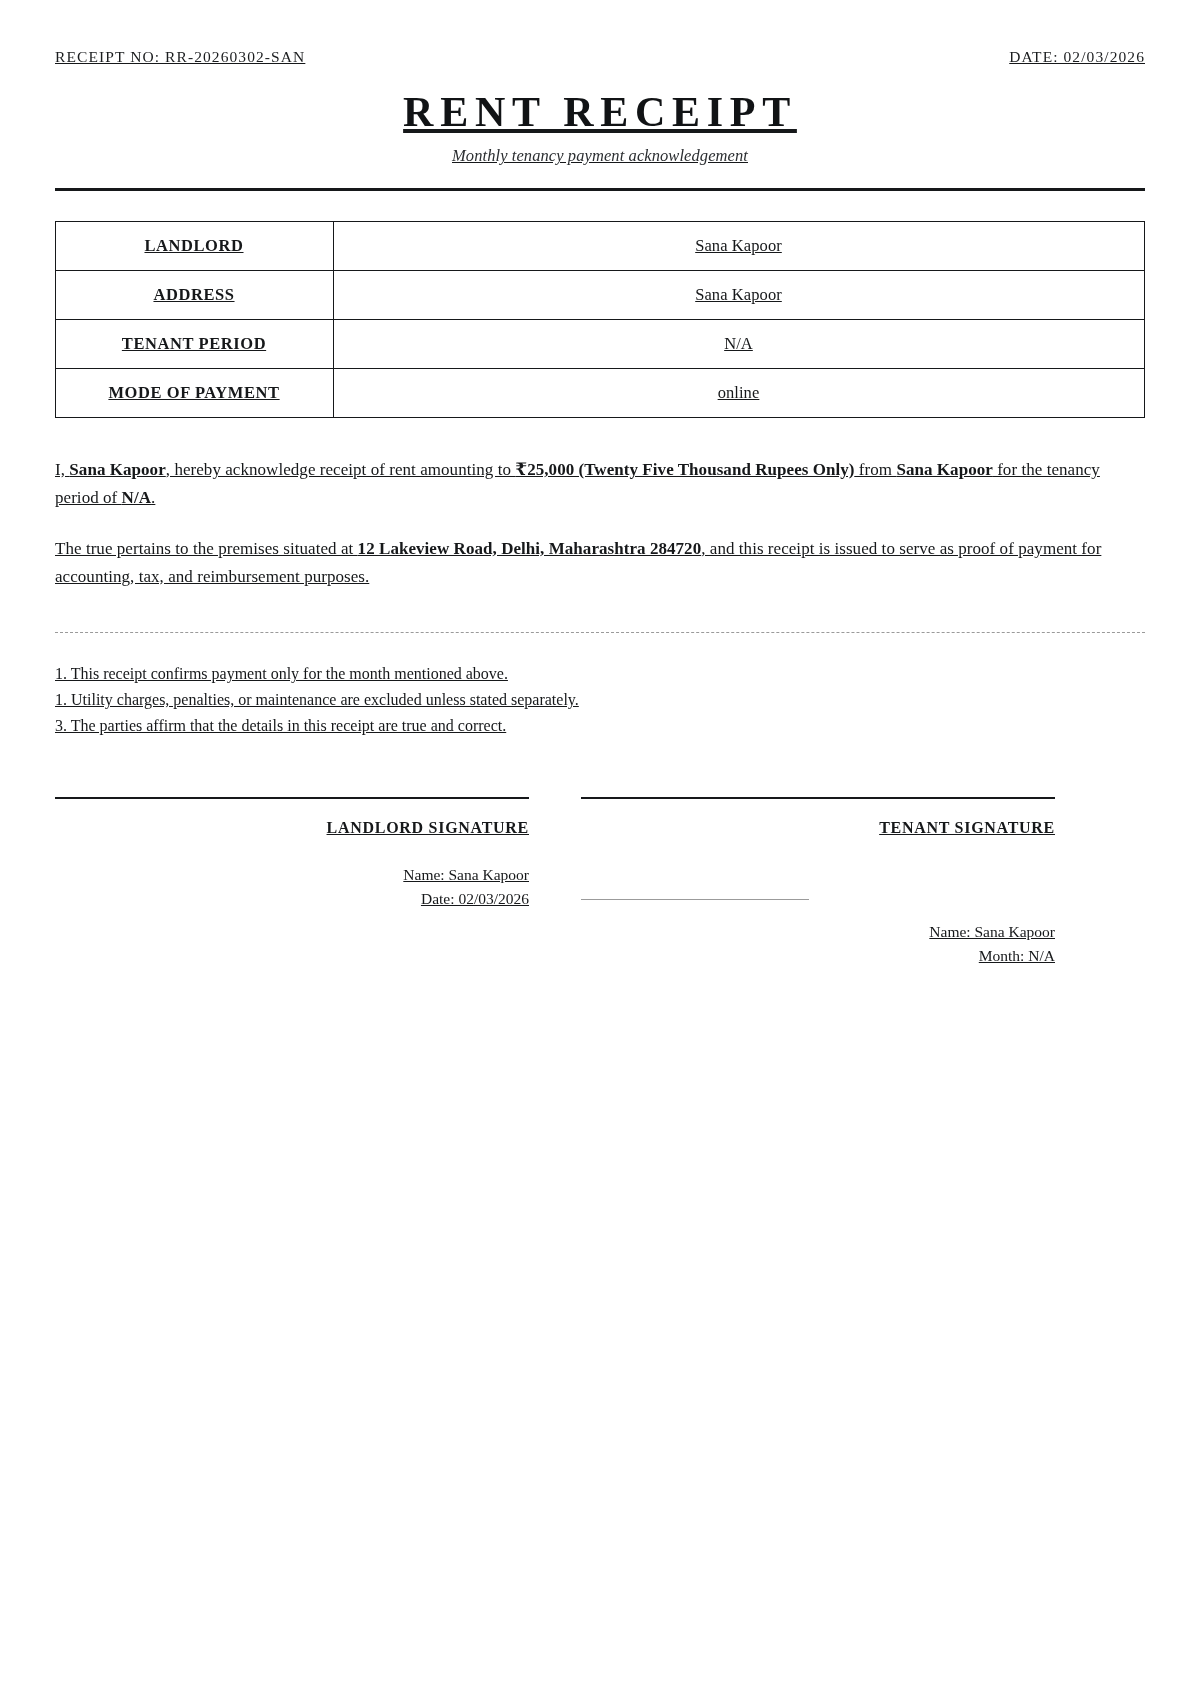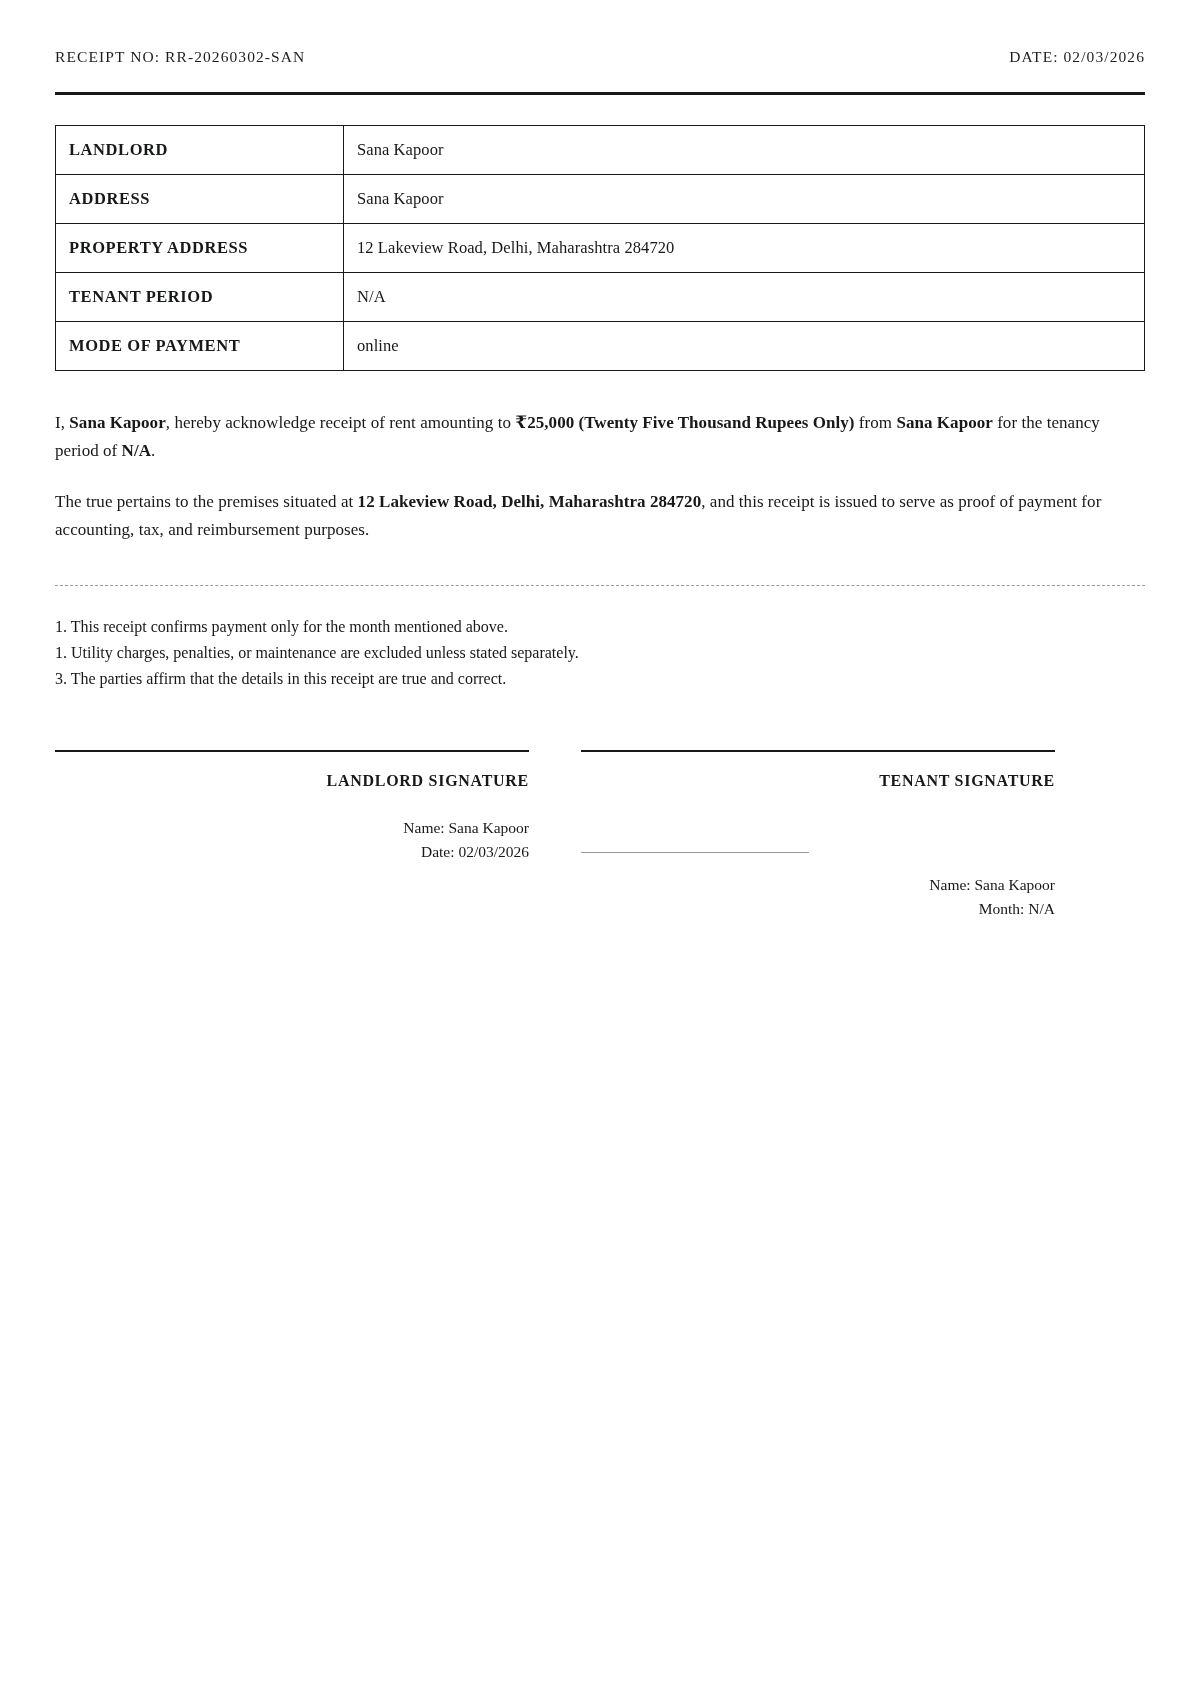--- a/index.html
+++ b/index.html
@@ -15,20 +15,21 @@
     color: #16181a;
     -webkit-font-smoothing: antialiased;
   }
   .page {
     position: relative;
     width: 1200px;
     height: 1698px;
     box-sizing: border-box;
     padding: 48px 55px 0 55px;
     background: #fff;
+    text-decoration: underline;
   }
 
   
   .meta-row {
     display: flex;
     justify-content: space-between;
     align-items: baseline;
     font-size: 15.5px;
     letter-spacing: 0.07em;
     color: #1b1d1f;
@@ -64,23 +65,24 @@
 
   
   .details-table {
     width: 100%;
     border-collapse: collapse;
     margin-top: 30px;
     table-layout: fixed;
   }
   .details-table td {
     border: 1.6px solid #16181a;
-    padding: 14px 24px 14px 13px;
+    padding: 14px 14px 14px 13px;
     vertical-align: middle;
     height: 20px;
+    text-align: center;
   }
   .details-table td.label {
     width: 250px;
     font-weight: bold;
     font-size: 16.5px;
     letter-spacing: 0.035em;
   }
   .details-table td.value {
     font-size: 16.5px;
     letter-spacing: 0.005em;
@@ -144,36 +146,36 @@
 </head>
 <body>
 
 <div class="page">
 
   <div class="meta-row">
     <span class="meta-item">RECEIPT NO: RR-20260302-SAN</span>
     <span class="meta-item">DATE: 02/03/2026</span>
   </div>
 
+  <div class="title-block">
+    <h1 class="doc-title">RENT RECEIPT</h1>
+    <div class="doc-subtitle">Monthly tenancy payment acknowledgement</div>
+  </div>
 
   <hr class="rule-heavy">
 
   <table class="details-table">
     <tbody>
       <tr>
         <td class="label">LANDLORD</td>
         <td class="value">Sana Kapoor</td>
       </tr>
       <tr>
         <td class="label">ADDRESS</td>
         <td class="value">Sana Kapoor</td>
-      </tr>
-      <tr>
-        <td class="label">PROPERTY ADDRESS</td>
-        <td class="value">12 Lakeview Road, Delhi, Maharashtra 284720</td>
       </tr>
       <tr>
         <td class="label">TENANT PERIOD</td>
         <td class="value">N/A</td>
       </tr>
       <tr>
         <td class="label">MODE OF PAYMENT</td>
         <td class="value">online</td>
       </tr>
     </tbody>

